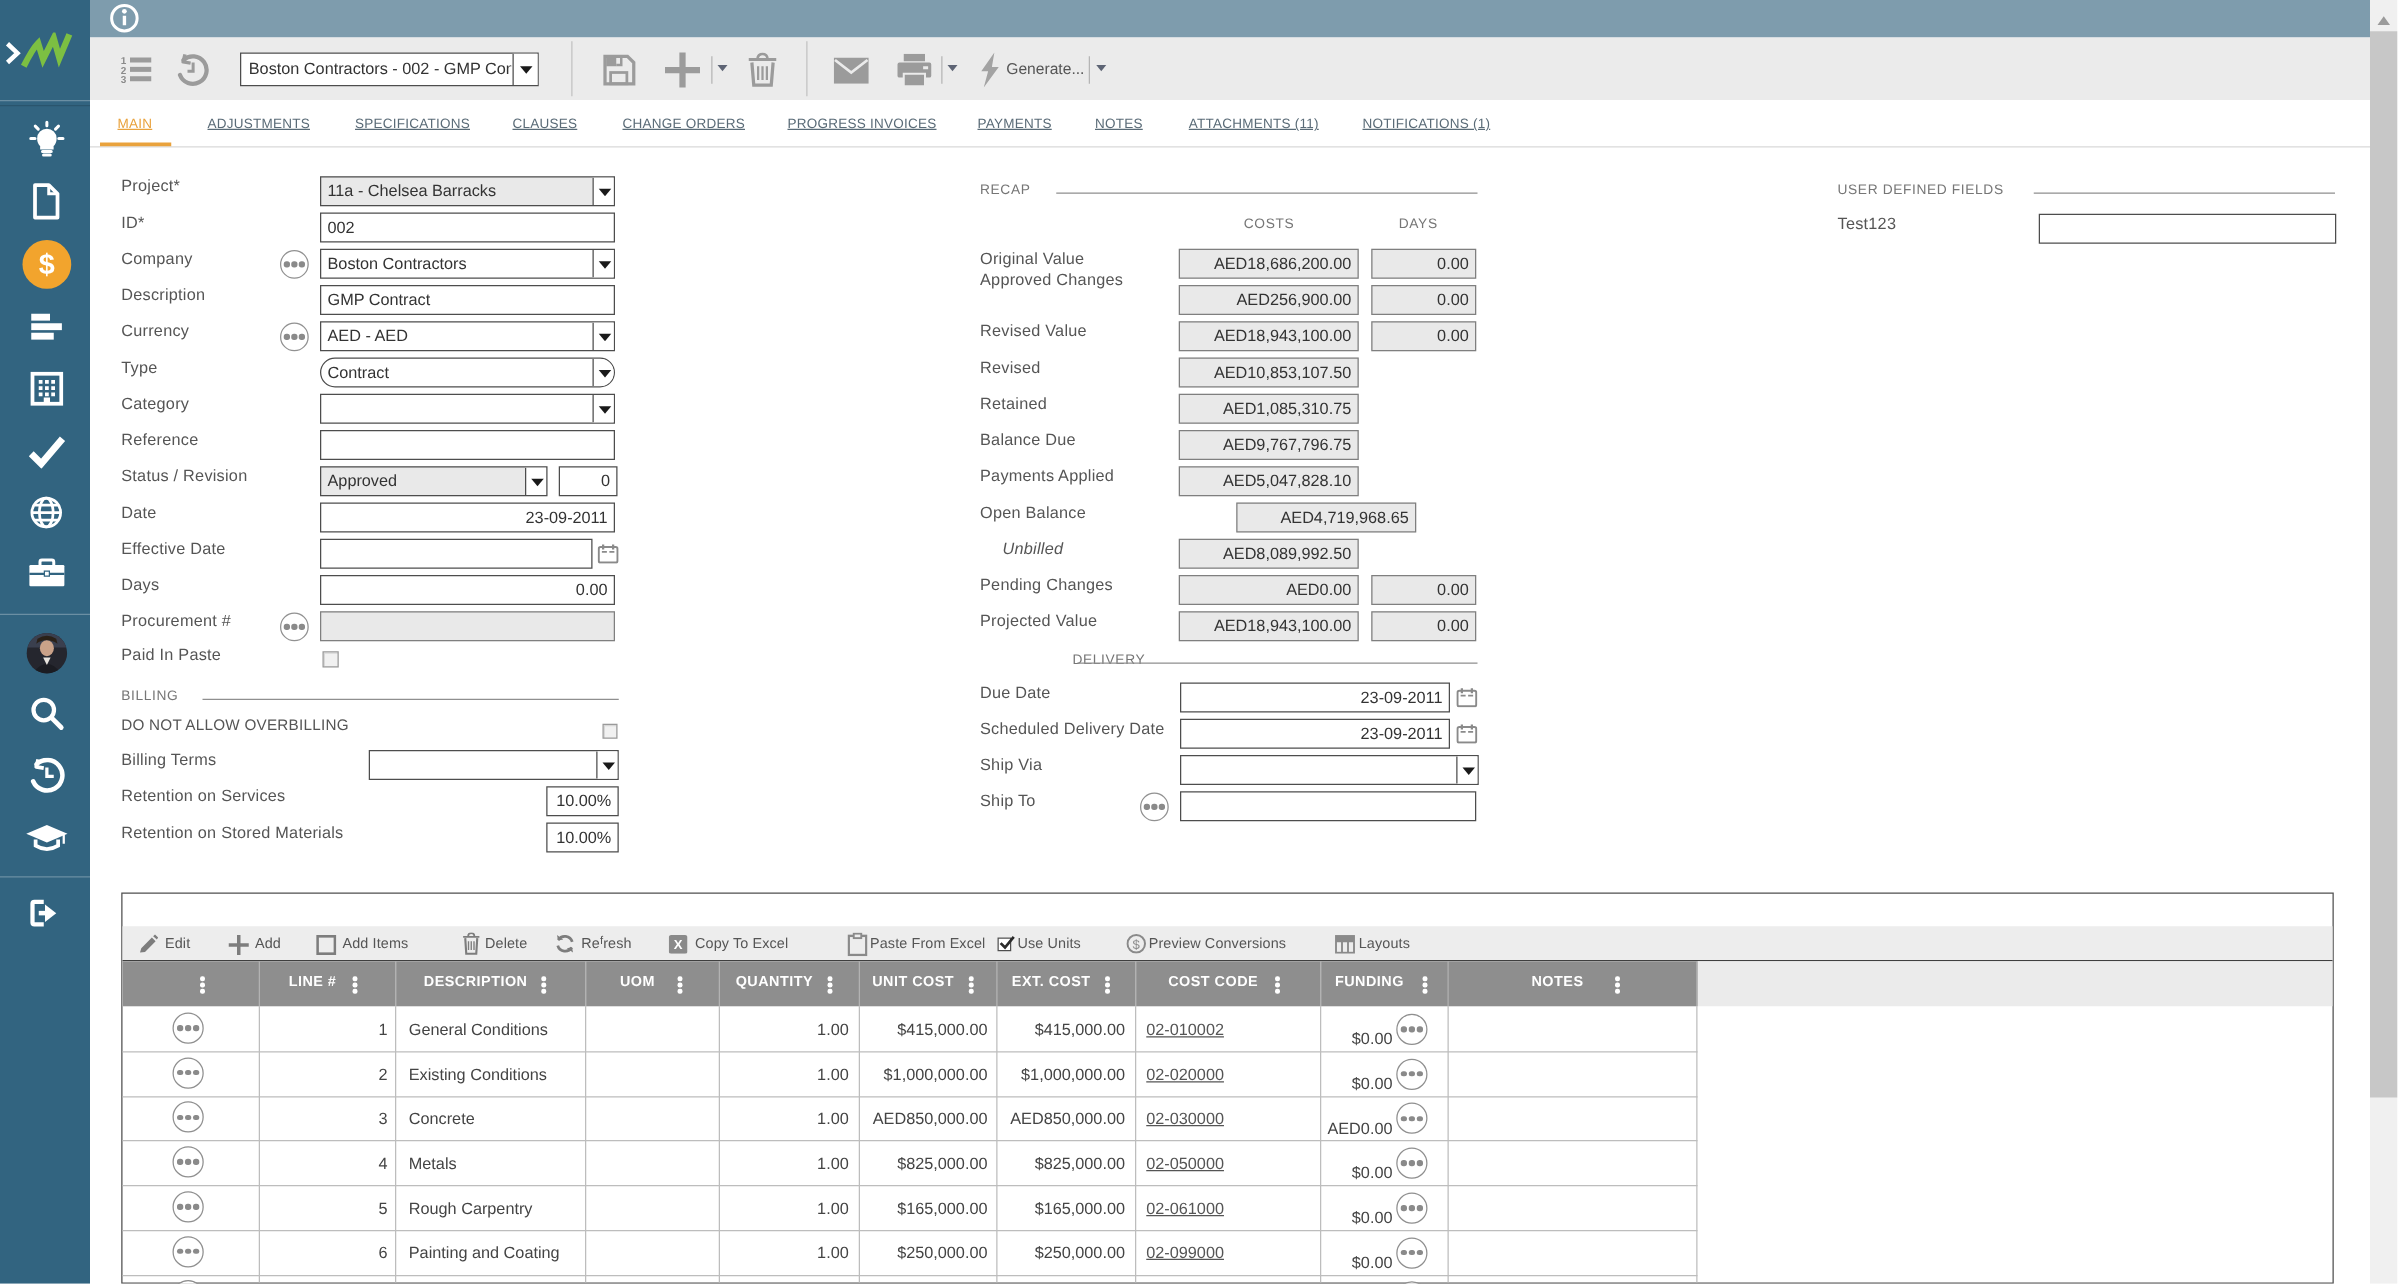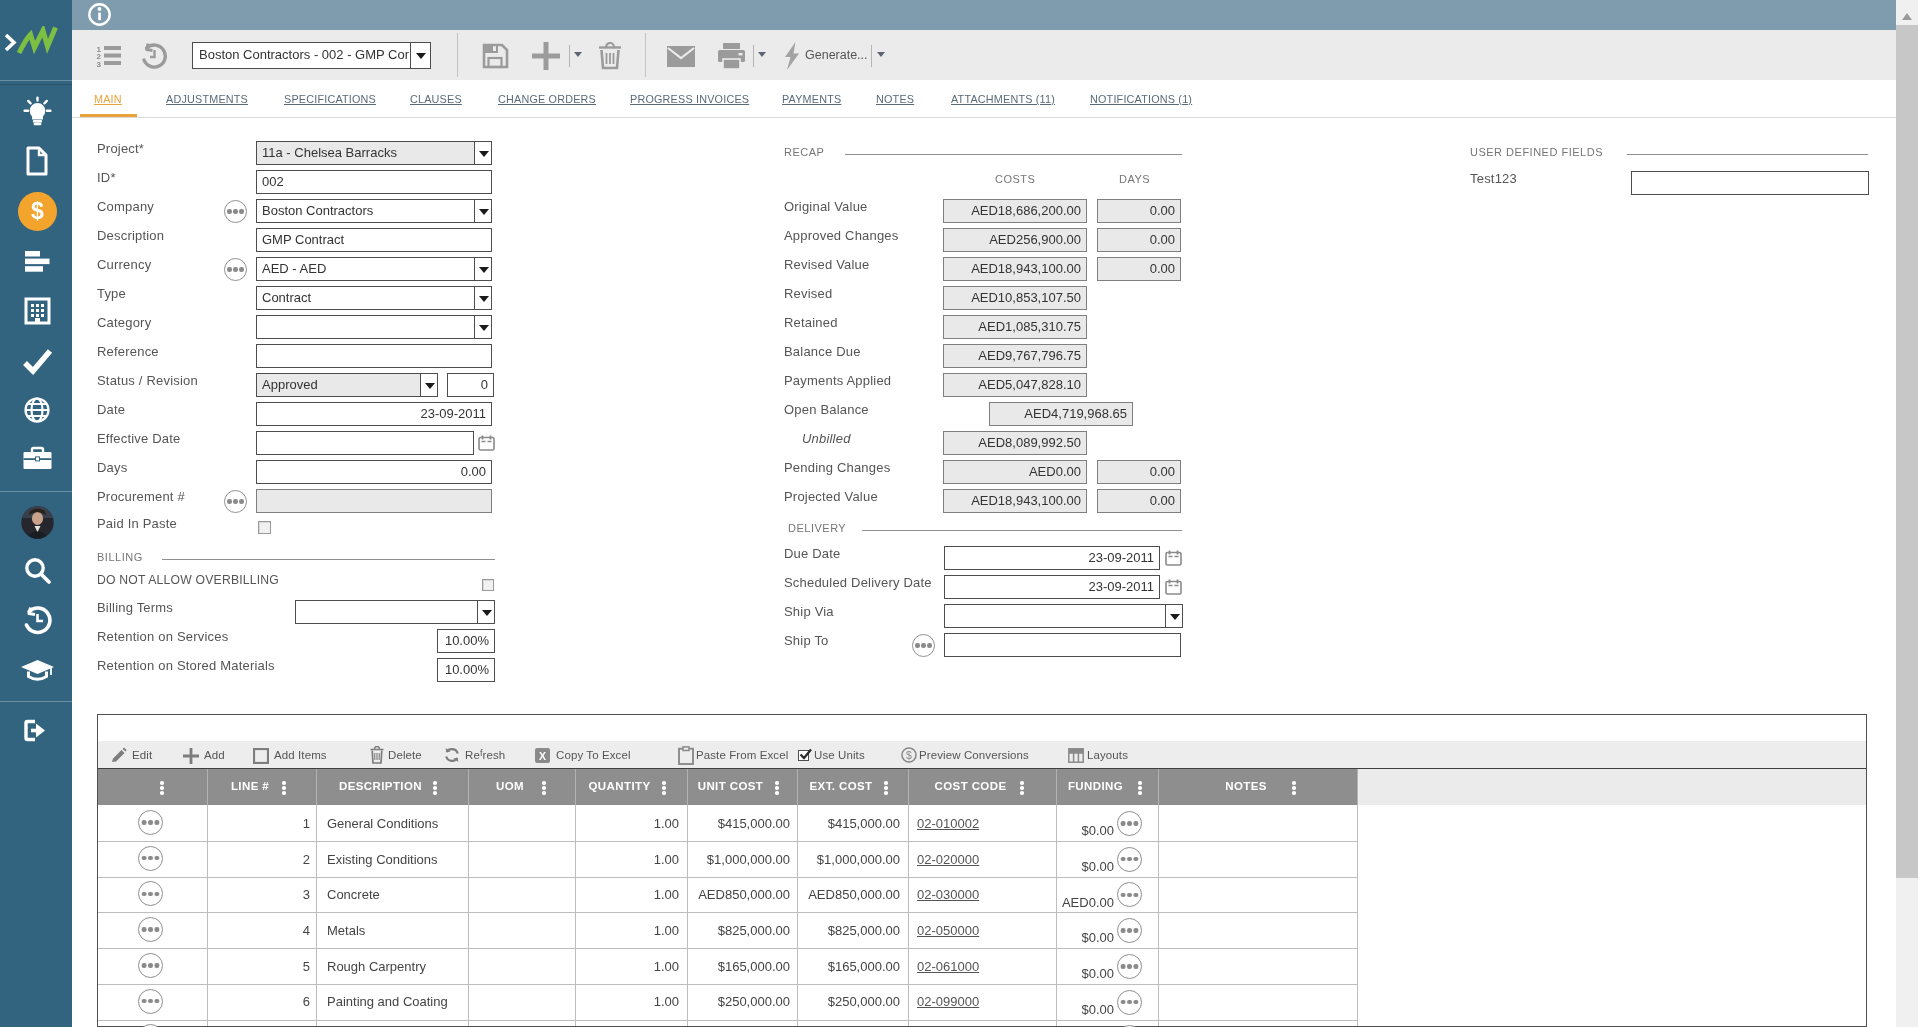--- a/index.html
+++ b/index.html
@@ -263,21 +263,21 @@
 <div class="abs inp" style="left:256px; top:170px; width:236px;">002</div>
 <span class="abs lbl" style="left:97px; top:199px;">Company</span>
 <div class="abs dots" style="left:224px; top:200px;"></div>
 <div class="abs inp sel" style="left:256px; top:199px; width:236px;">Boston Contractors<div class="arr"></div></div>
 <span class="abs lbl" style="left:97px; top:228px;">Description</span>
 <div class="abs inp" style="left:256px; top:228px; width:236px;">GMP Contract</div>
 <span class="abs lbl" style="left:97px; top:257px;">Currency</span>
 <div class="abs dots" style="left:224px; top:258px;"></div>
 <div class="abs inp sel" style="left:256px; top:257px; width:236px;">AED - AED<div class="arr"></div></div>
 <span class="abs lbl" style="left:97px; top:286px;">Type</span>
-<div class="abs inp sel" style="left:256px; top:286px; width:236px;">Contract<div class="arr"></div></div>
+<div class="abs inp sel" style="left:256px; top:286px; width:236px;border-radius:12px;">Contract<div class="arr"></div></div>
 <span class="abs lbl" style="left:97px; top:315px;">Category</span>
 <div class="abs inp sel" style="left:256px; top:315px; width:236px;">&nbsp;<div class="arr"></div></div>
 <span class="abs lbl" style="left:97px; top:344px;">Reference</span>
 <div class="abs inp" style="left:256px; top:344px; width:236px;">&nbsp;</div>
 <span class="abs lbl" style="left:97px; top:373px;">Status / Revision</span>
 <div class="abs inp gray sel" style="left:256px; top:373px; width:182px;">Approved<div class="arr"></div></div>
 <div class="abs inp rt" style="left:447px; top:373px; width:47px;">0</div>
 <span class="abs lbl" style="left:97px; top:402px;">Date</span>
 <div class="abs inp rt" style="left:256px; top:402px; width:236px;">23-09-2011</div>
 <span class="abs lbl" style="left:97px; top:431px;">Effective Date</span>
@@ -309,21 +309,21 @@
 <div class="abs inp rt" style="left:437px; top:658px; width:58px;">10.00%</div>
 
 <span class="abs sec" style="left:784px; top:146px;">RECAP</span>
 <div class="abs secline" style="left:845px; top:154px; width:337px;"></div>
 <span class="abs sec" style="left:995px; top:173px;">COSTS</span>
 <span class="abs sec" style="left:1119px; top:173px;">DAYS</span>
 
 <span class="abs lbl" style="left:784px; top:199px;">Original Value</span>
 <div class="abs inp dis rt" style="left:943px; top:199px; width:144px;">AED18,686,200.00</div>
 <div class="abs inp dis rt" style="left:1097px; top:199px; width:84px;">0.00</div>
-<span class="abs lbl" style="left:784px; top:228px;">Approved Changes</span>
+<span class="abs lbl" style="left:784px; top:216px;">Approved Changes</span>
 <div class="abs inp dis rt" style="left:943px; top:228px; width:144px;">AED256,900.00</div>
 <div class="abs inp dis rt" style="left:1097px; top:228px; width:84px;">0.00</div>
 <span class="abs lbl" style="left:784px; top:257px;">Revised Value</span>
 <div class="abs inp dis rt" style="left:943px; top:257px; width:144px;">AED18,943,100.00</div>
 <div class="abs inp dis rt" style="left:1097px; top:257px; width:84px;">0.00</div>
 <span class="abs lbl" style="left:784px; top:286px;">Revised</span>
 <div class="abs inp dis rt" style="left:943px; top:286px; width:144px;">AED10,853,107.50</div>
 <span class="abs lbl" style="left:784px; top:315px;">Retained</span>
 <div class="abs inp dis rt" style="left:943px; top:315px; width:144px;">AED1,085,310.75</div>
 <span class="abs lbl" style="left:784px; top:344px;">Balance Due</span>
@@ -334,21 +334,21 @@
 <div class="abs inp dis rt" style="left:943px; top:402px; width:144px;margin-left:46px;">AED4,719,968.65</div>
 <span class="abs lbl" style="left:802px; top:431px;font-style:italic;">Unbilled</span>
 <div class="abs inp dis rt" style="left:943px; top:431px; width:144px;">AED8,089,992.50</div>
 <span class="abs lbl" style="left:784px; top:460px;">Pending Changes</span>
 <div class="abs inp dis rt" style="left:943px; top:460px; width:144px;">AED0.00</div>
 <div class="abs inp dis rt" style="left:1097px; top:460px; width:84px;">0.00</div>
 <span class="abs lbl" style="left:784px; top:489px;">Projected Value</span>
 <div class="abs inp dis rt" style="left:943px; top:489px; width:144px;">AED18,943,100.00</div>
 <div class="abs inp dis rt" style="left:1097px; top:489px; width:84px;">0.00</div>
 
-<span class="abs sec" style="left:743px; top:522px;padding-left:45px;">DELIVERY</span>
+<span class="abs sec" style="left:813px; top:522px;padding-left:45px;">DELIVERY</span>
 <div class="abs secline" style="left:862px; top:530px; width:320px;"></div>
 <span class="abs lbl" style="left:784px; top:546px;">Due Date</span>
 <div class="abs inp rt" style="left:944px; top:546px; width:216px;">23-09-2011</div>
 <svg class="abs cal" style="left:1165px; top:550px;" viewBox="0 0 17 16">
     <g stroke="#8a8a8a" fill="none">
       <rect x="1" y="2.5" width="15" height="12.5" rx="1.5" stroke-width="1.6"></rect>
       <path d="M4.5 0.5 v4 M12.5 0.5 v4" stroke-width="1.8"></path>
       <path d="M3.5 6.5 h4 M9.5 6.5 h4" stroke-width="1.4"></path>
     </g>
   </svg>

